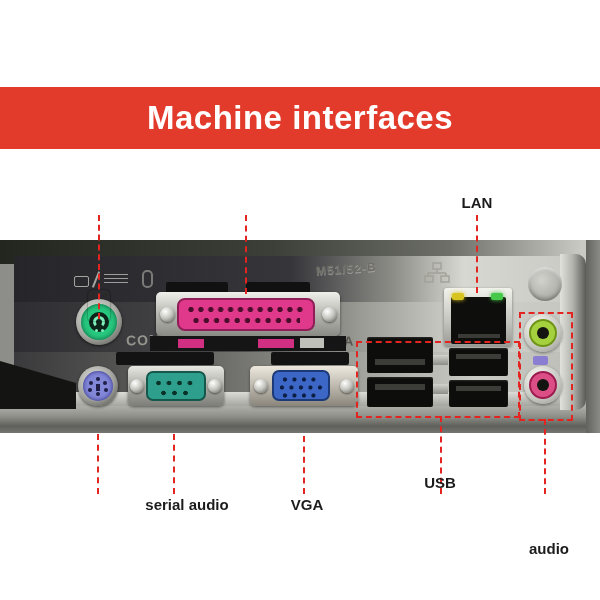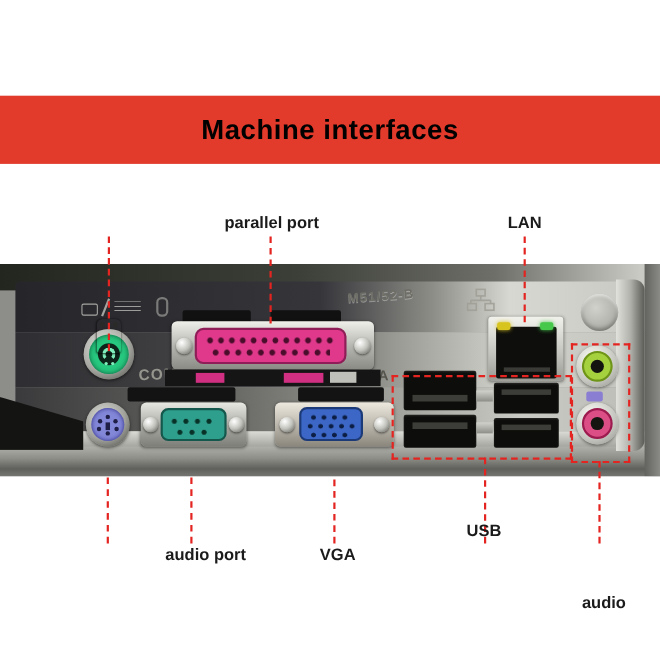--- a/index.html
+++ b/index.html
@@ -2,21 +2,21 @@
 <html><head>
 <meta charset="utf-8">
 <style>
   html,body { margin:0; padding:0; background:#ffffff; }
   #canvas { position:relative; width:600px; height:600px; background:#ffffff; overflow:hidden;
             font-family:"Liberation Sans", sans-serif; }
 
   
   #banner { position:absolute; left:0; top:87px; width:600px; height:62px; background:#e23a2b;
             display:flex; align-items:center; justify-content:center; z-index:8; }
-  #banner .title { color:#000000; font-size:25px; font-weight:bold; letter-spacing:0.5px; }
+  #banner .title { color:#ffffff; font-size:33px; font-weight:bold; letter-spacing:0.5px; }
 
   
   .lbl { position:absolute; transform:translateX(-50%); font-size:15px; font-weight:bold;
          color:#1b1b1b; white-space:nowrap; z-index:9; }
   #lbl-mouse    { left:101px; top:194px; }
   #lbl-parallel { left:247px; top:194px; }
   #lbl-lan      { left:477px; top:194px; }
   #lbl-keyboard { left:99px;  top:496px; }
   #lbl-serial   { left:187px; top:496px; }
   #lbl-vga      { left:307px; top:496px; }
@@ -193,24 +193,23 @@
 </style>
 </head>
 <body>
 
 <div id="canvas">
 
   <div id="banner">
     <div class="title">Machine interfaces</div>
   </div>
 
-  <div class="lbl" id="lbl-parallel">parallel port</div>
   <div class="lbl" id="lbl-lan">LAN</div>
 
-  <div class="lbl" id="lbl-serial">audio port</div>
+  <div class="lbl" id="lbl-serial">serial audio</div>
   <div class="lbl" id="lbl-vga">VGA</div>
   <div class="lbl" id="lbl-usb">USB</div>
   <div class="lbl" id="lbl-audio">audio</div>
 
   <div class="leader" id="ld-mouse"></div>
   <div class="leader" id="ld-parallel"></div>
   <div class="leader" id="ld-lan"></div>
   <div class="leader" id="ld-keyboard"></div>
   <div class="leader" id="ld-serial"></div>
   <div class="leader" id="ld-vga"></div>

